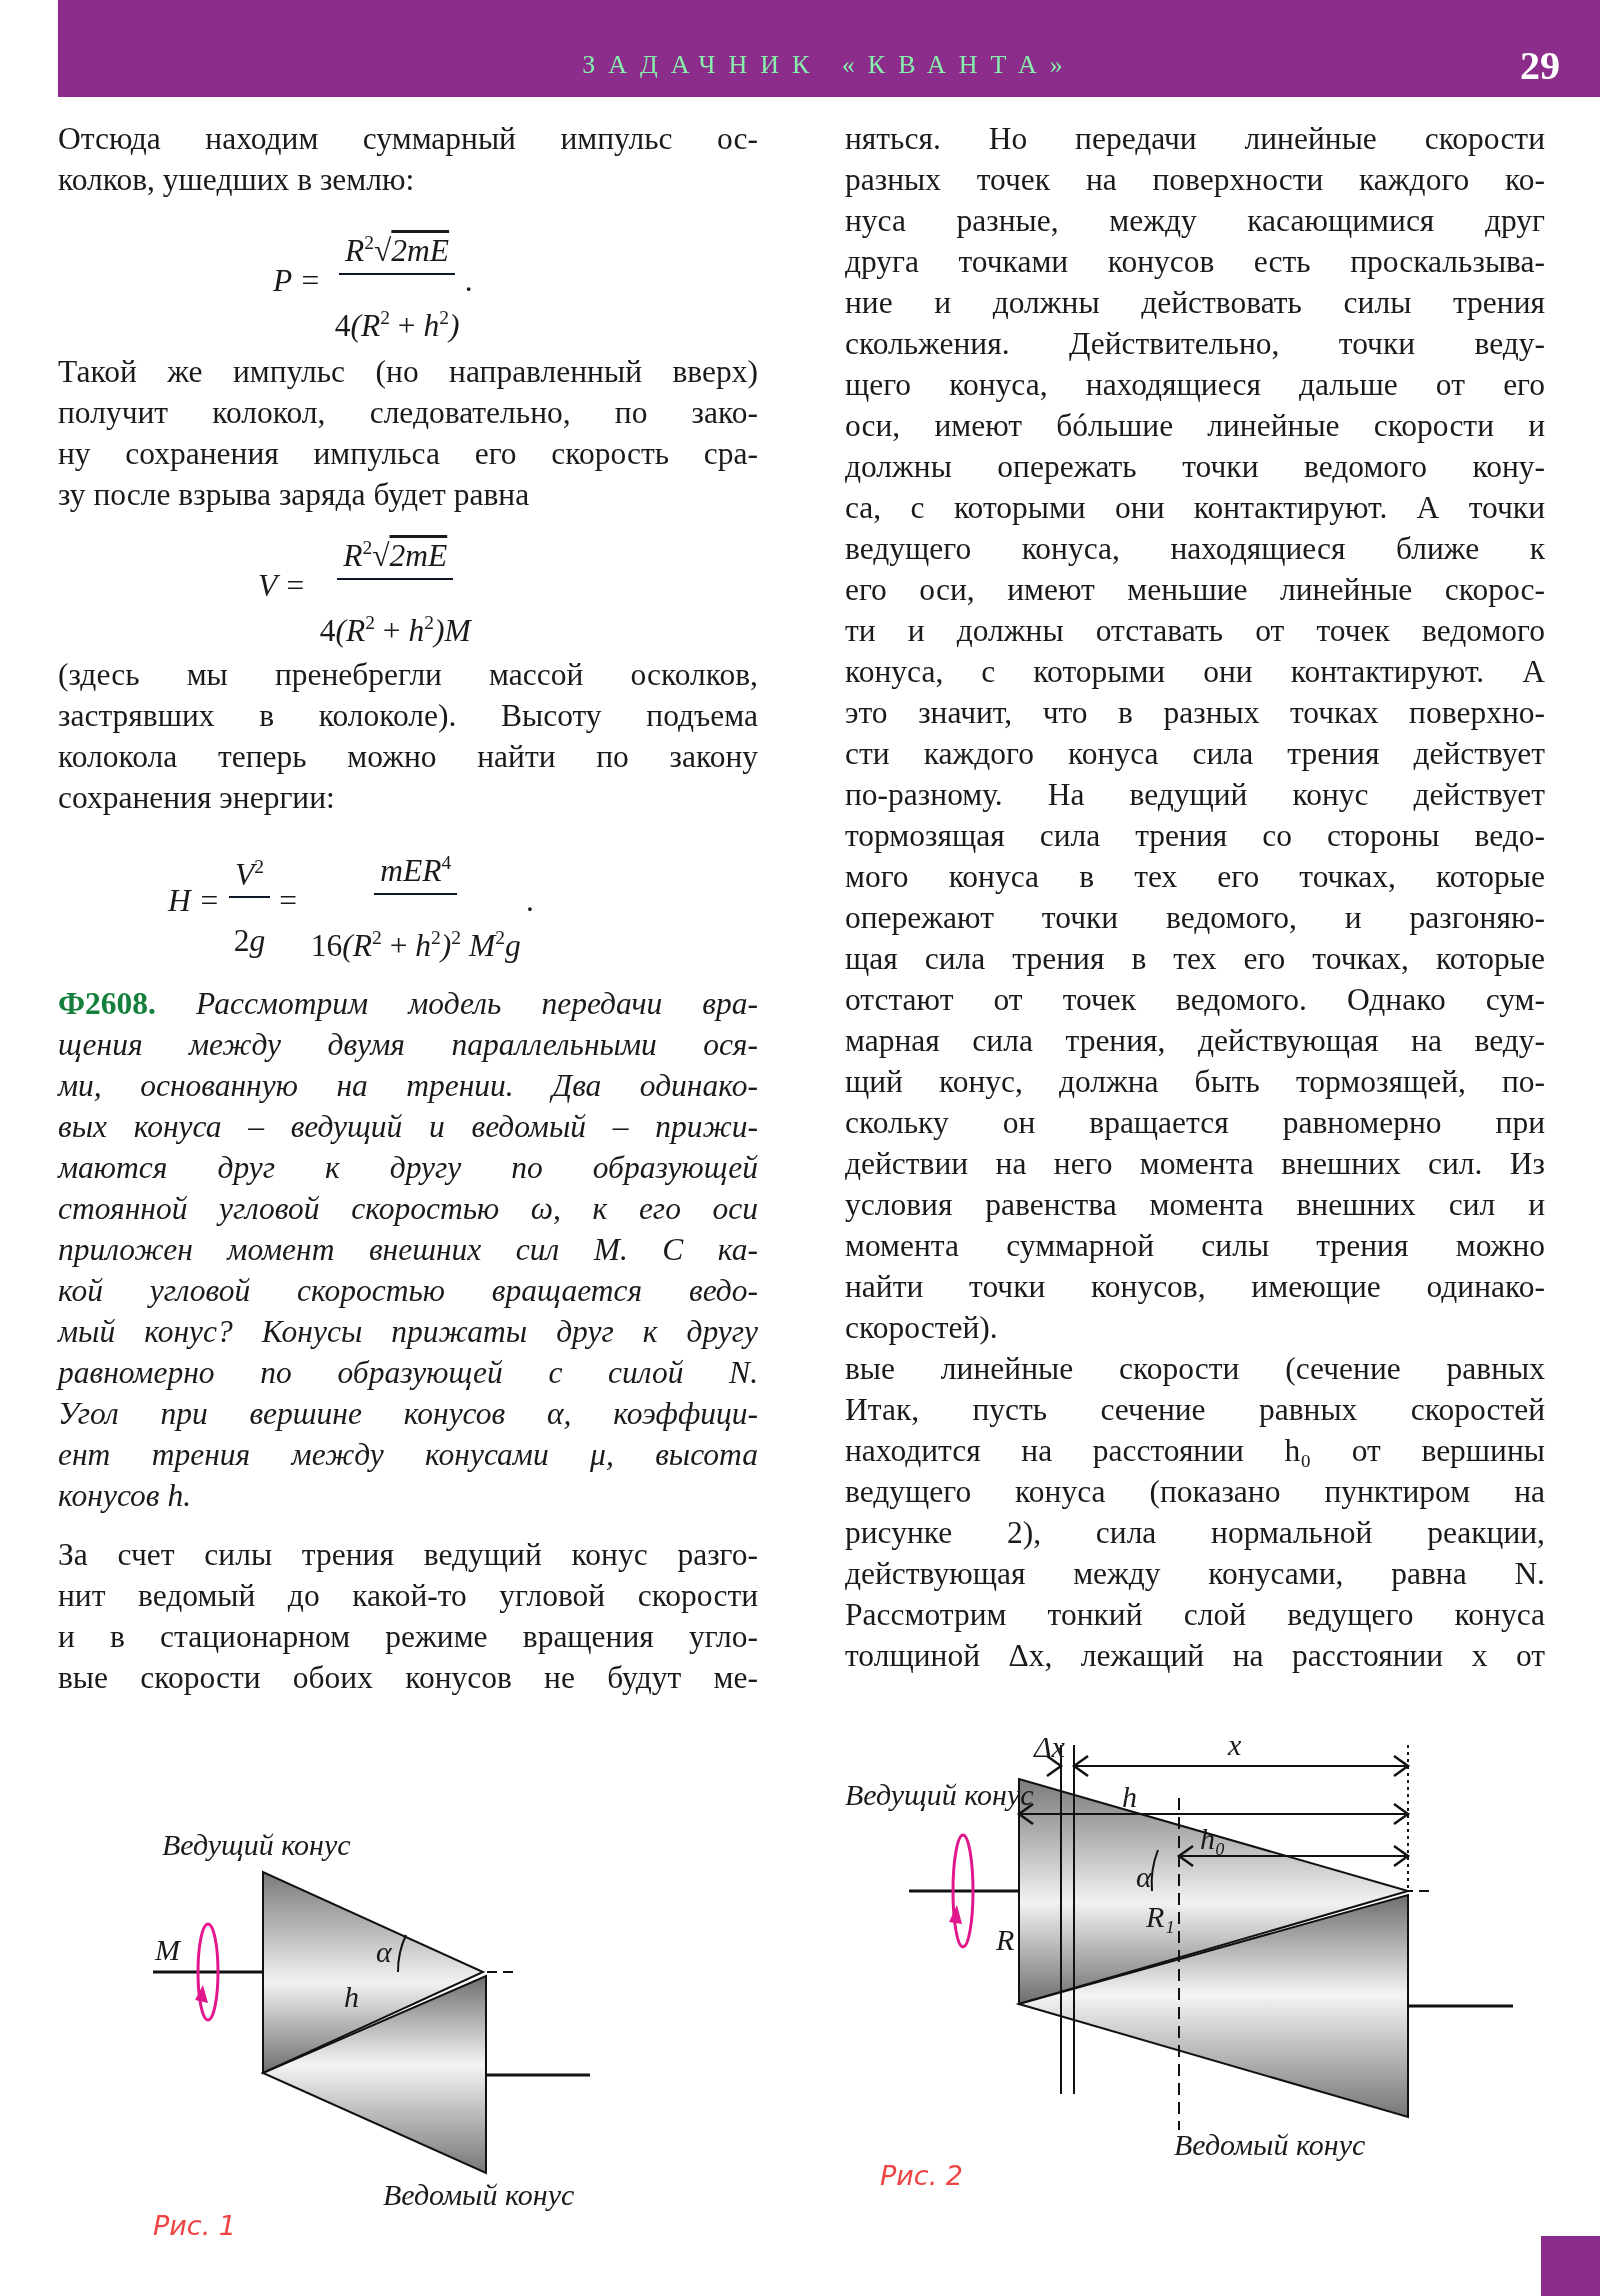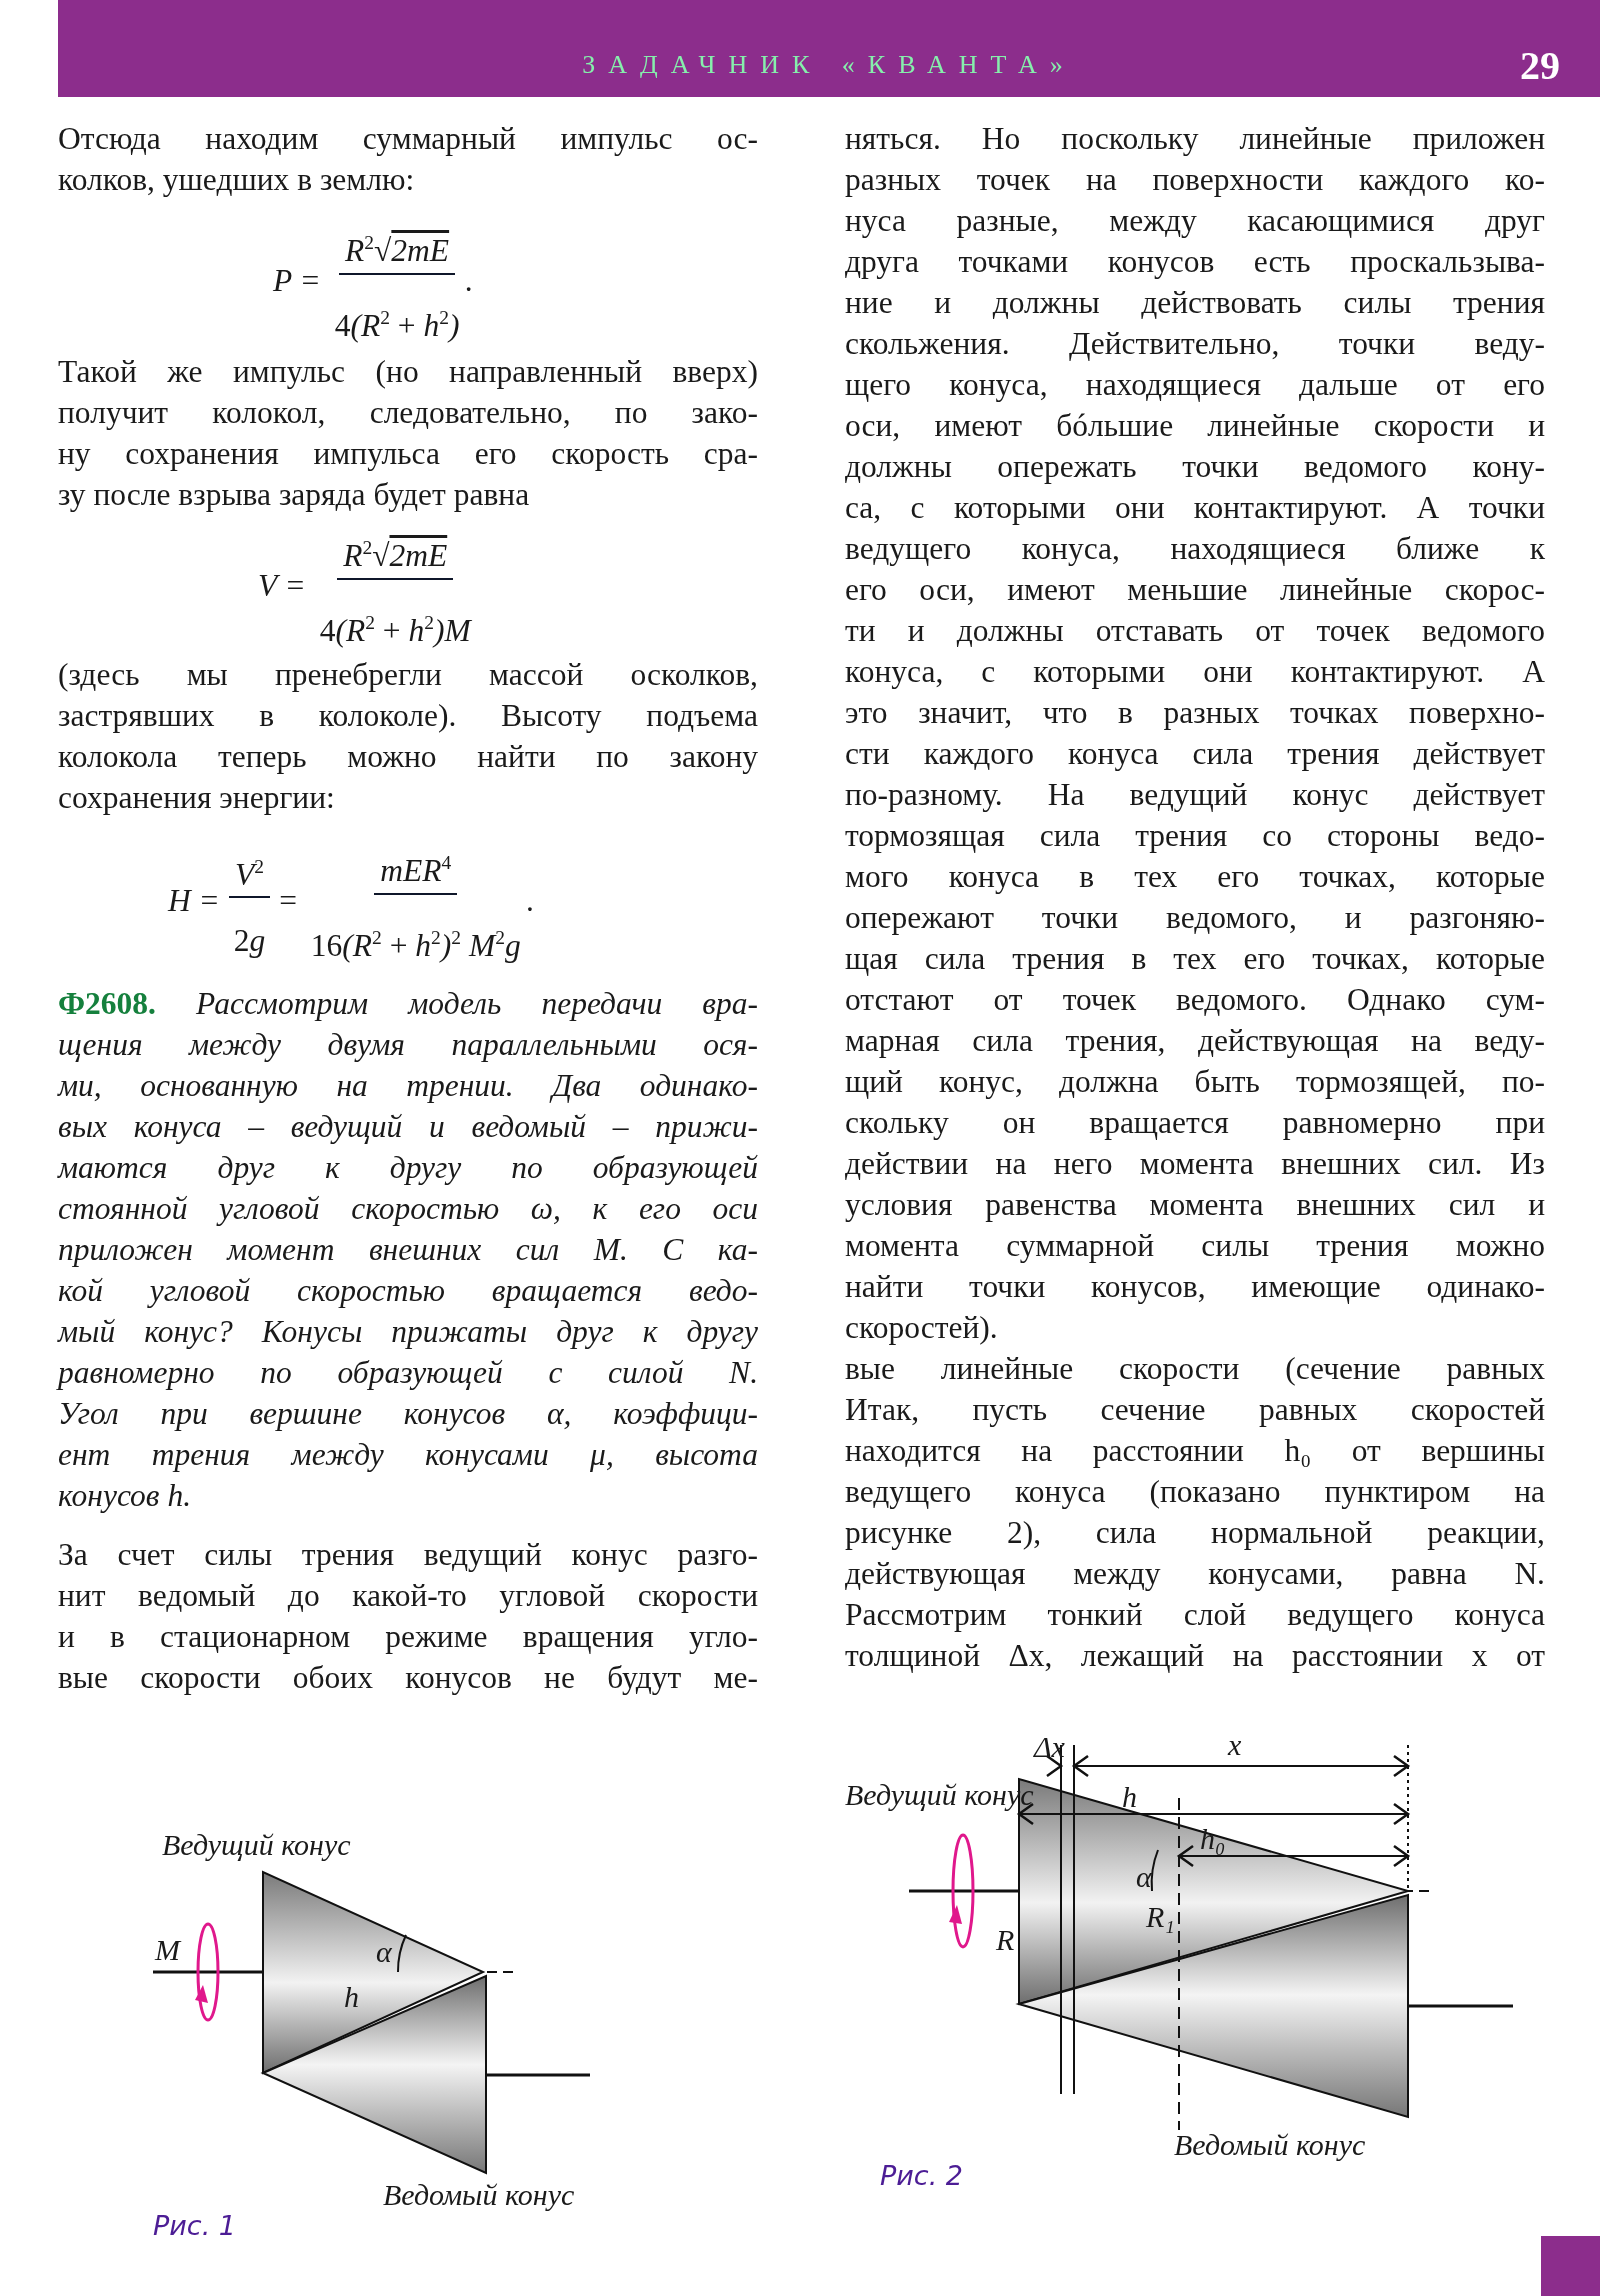--- a/index.html
+++ b/index.html
@@ -18,21 +18,21 @@
   .formula { position:relative; height:auto; font-style:italic; font-family:"Liberation Serif", serif; }
   .frac { display:inline-flex; flex-direction:column; align-items:center; vertical-align:middle; }
   .frac .num { padding:0 6px 2px; border-bottom:2px solid #0f172a; white-space:nowrap; }
   .frac .den { padding:14px 6px 0; white-space:nowrap;margin-top:8px; }
   sup { font-size:0.62em; font-style:normal; }
   .up { font-style:normal; }
   .problem-id { color:#15803d; font-weight:bold; font-style:normal; }
   .ital { font-style:italic; }
   .figure { position:absolute; }
   .fig-label { position:absolute; font-style:italic; font-size:30px; white-space:nowrap; }
-  .fig-caption { position:absolute; font-family:"DejaVu Sans", sans-serif; font-style:italic; font-size:27px; color:#4c1d95; }
+  .fig-caption { position:absolute; font-family:"DejaVu Sans", sans-serif; font-style:italic; font-size:27px; color:#ef4444; }
   .corner-tab { position:absolute; left:1541px; top:2236px; width:59px; height:60px; background:#8c2d8c; }
 </style>
 </head>
 <body>
 
 <div class="header">
   <div class="header-title">ЗАДАЧНИК «КВАНТА»</div>
   <div class="header-page">29</div>
 </div>
 
@@ -104,21 +104,21 @@
   <div class="p" style="margin-top:18px;">
     <span class="line">За счет силы трения ведущий конус разго-</span>
     <span class="line">нит ведомый до какой-то угловой скорости</span>
     <span class="line">и в стационарном режиме вращения угло-</span>
     <span class="line">вые скорости обоих конусов не будут ме-</span>
   </div>
 </div>
 
 <div class="col col-right">
   <div class="p">
-    <span class="line">няться. Но поскольку линейные приложен</span>
+    <span class="line">няться. Но передачи линейные скорости</span>
     <span class="line">разных точек на поверхности каждого ко-</span>
     <span class="line">нуса разные, между касающимися друг</span>
     <span class="line">друга точками конусов есть проскальзыва-</span>
     <span class="line">ние и должны действовать силы трения</span>
     <span class="line">скольжения. Действительно, точки веду-</span>
     <span class="line">щего конуса, находящиеся дальше от его</span>
     <span class="line">оси, имеют бóльшие линейные скорости и</span>
     <span class="line">должны опережать точки ведомого кону-</span>
     <span class="line">са, с которыми они контактируют. А точки</span>
     <span class="line">ведущего конуса, находящиеся ближе к</span>

